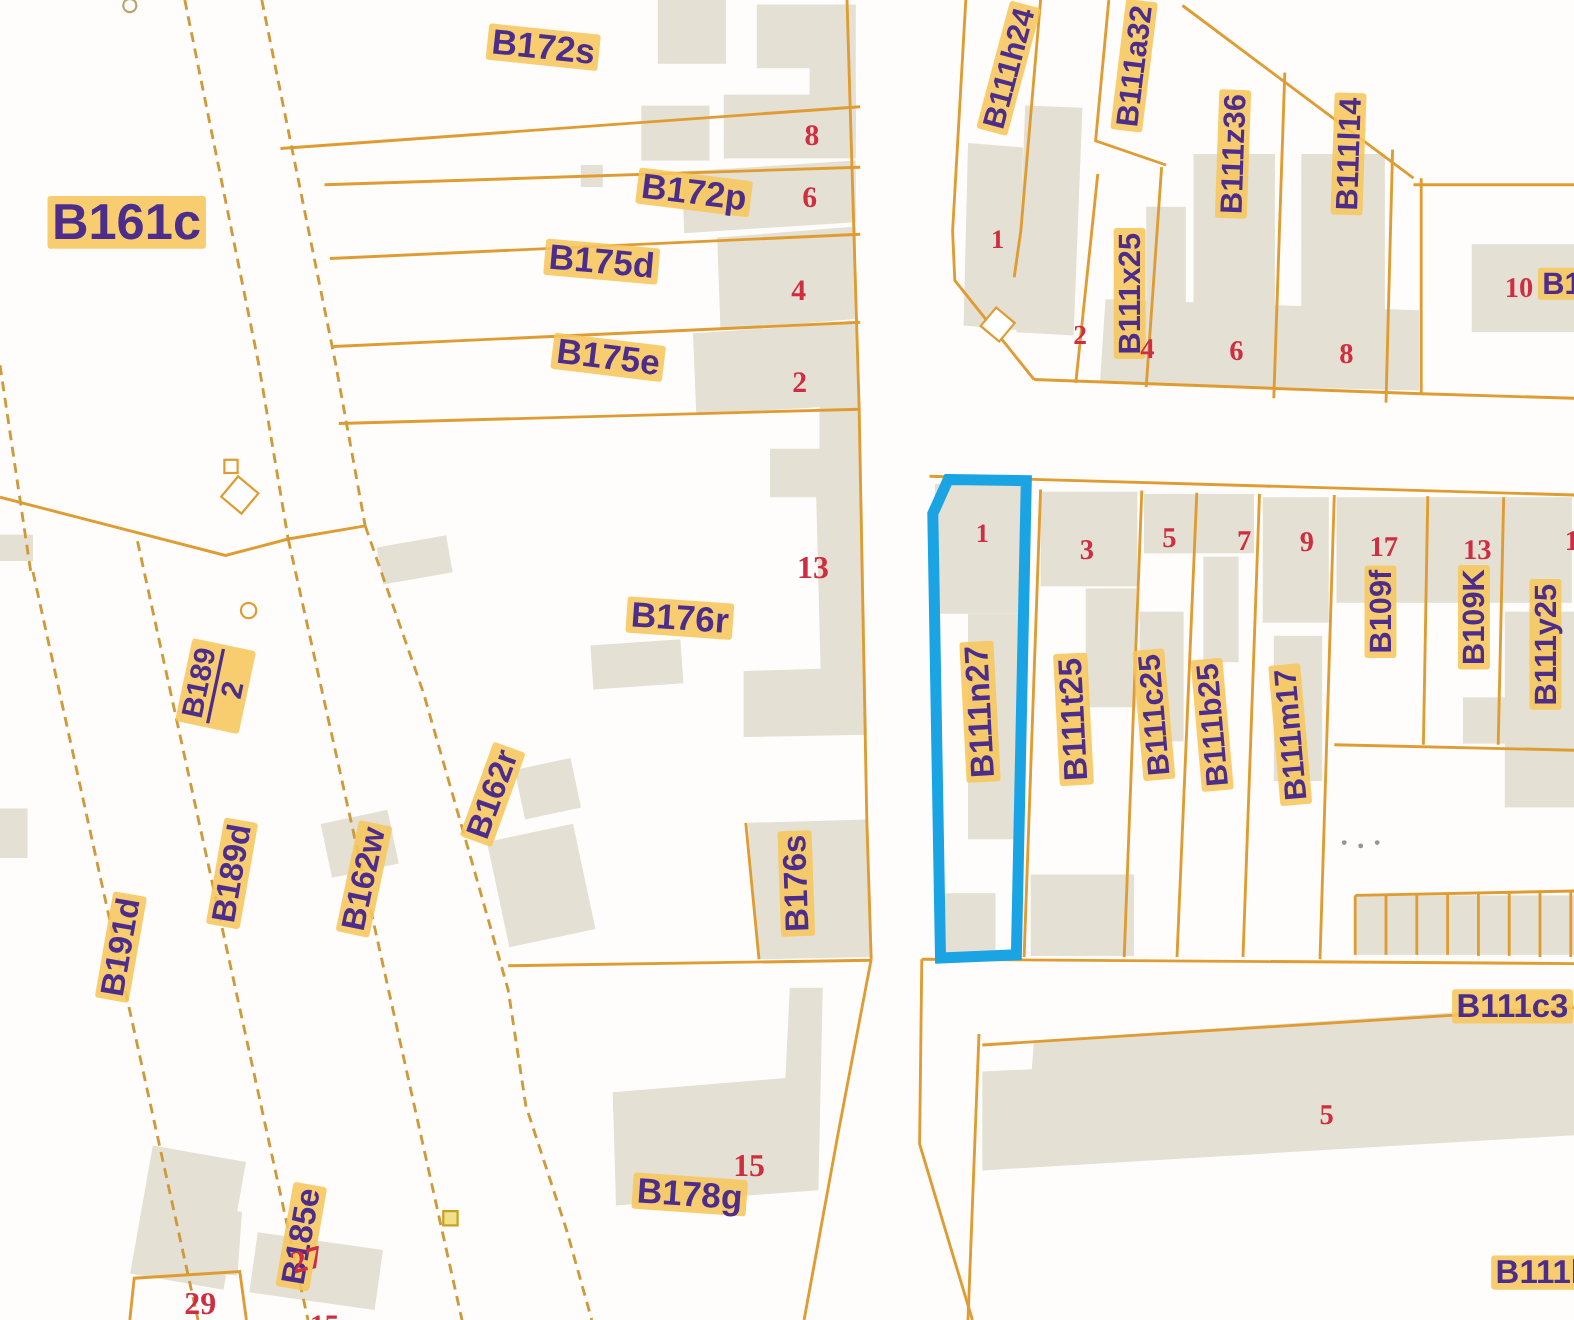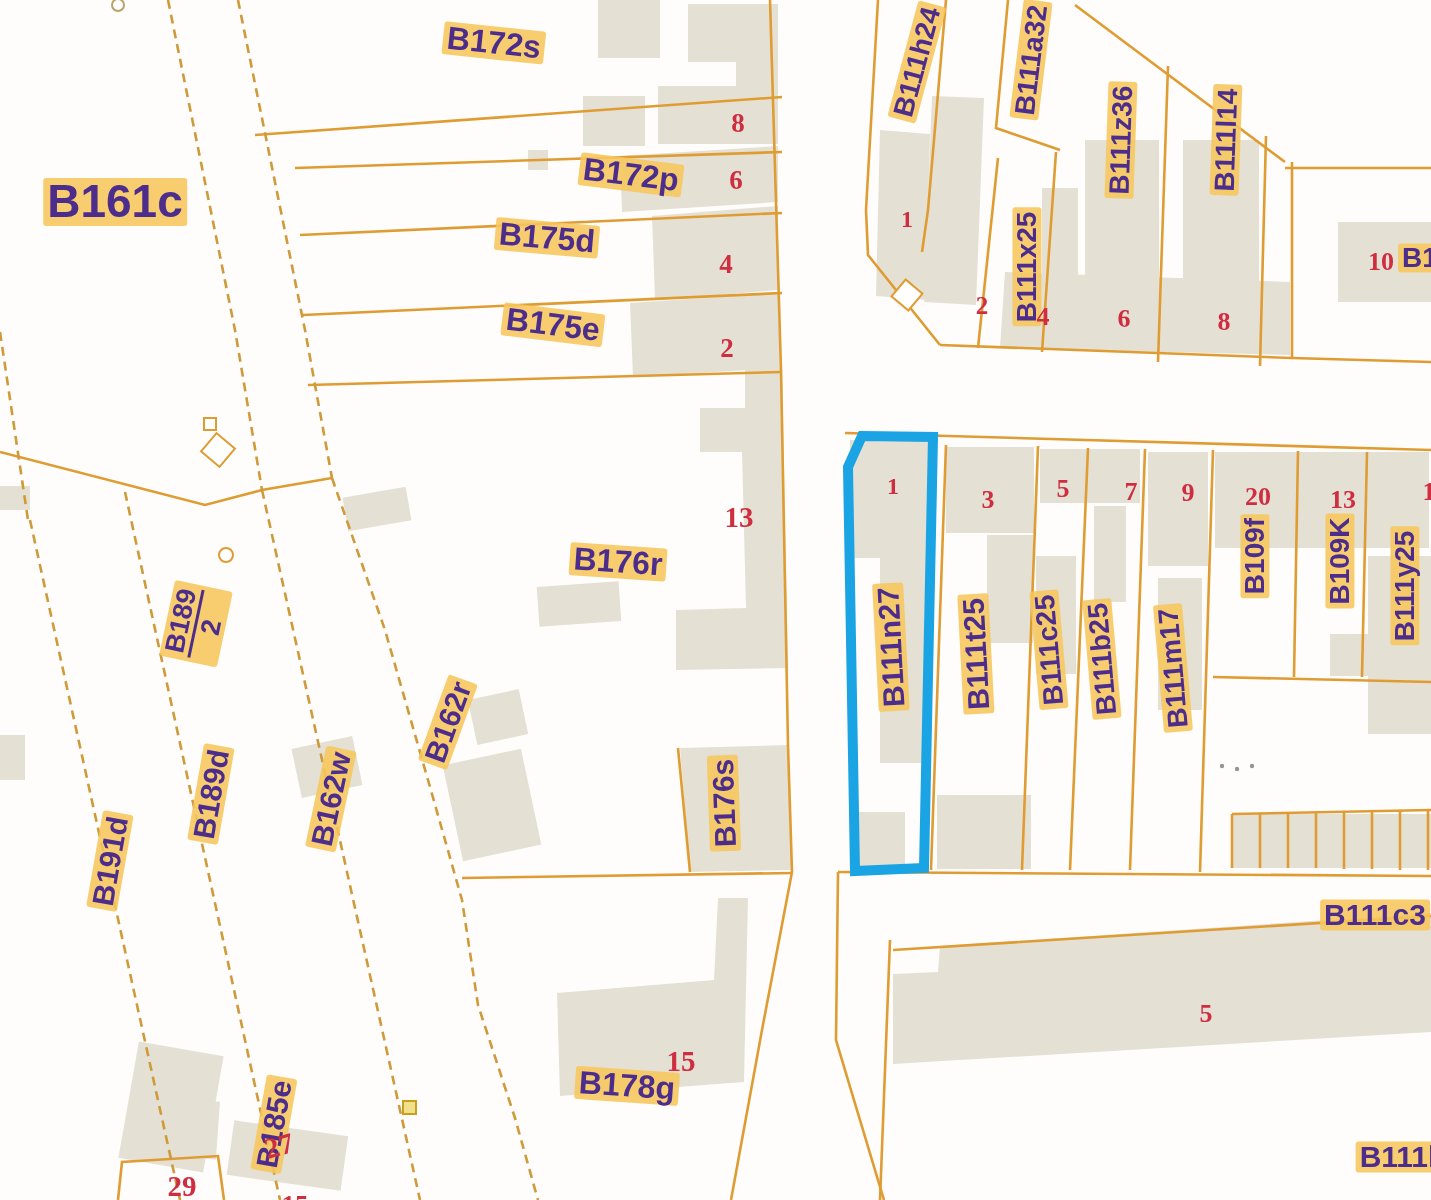--- a/index.html
+++ b/index.html
@@ -190,21 +190,21 @@
 <div class="pnum" style="left:907px;top:219px;font-size:24px;transform:translate(-50%,-50%)">1</div>
 <div class="pnum" style="left:982px;top:306px;font-size:25px;transform:translate(-50%,-50%)">2</div>
 <div class="pnum" style="left:1043px;top:317px;font-size:26px;transform:translate(-50%,-50%)">4</div>
 <div class="pnum" style="left:1124px;top:319px;font-size:26px;transform:translate(-50%,-50%)">6</div>
 <div class="pnum" style="left:1224px;top:322px;font-size:26px;transform:translate(-50%,-50%)">8</div>
 <div class="pnum" style="left:893px;top:486px;font-size:24px;transform:translate(-50%,-50%)">1</div>
 <div class="pnum" style="left:988px;top:500px;font-size:26px;transform:translate(-50%,-50%)">3</div>
 <div class="pnum" style="left:1063px;top:489px;font-size:26px;transform:translate(-50%,-50%)">5</div>
 <div class="pnum" style="left:1131px;top:492px;font-size:26px;transform:translate(-50%,-50%)">7</div>
 <div class="pnum" style="left:1188px;top:493px;font-size:26px;transform:translate(-50%,-50%)">9</div>
-<div class="pnum" style="left:1258px;top:497px;font-size:26px;transform:translate(-50%,-50%)">20</div>
+<div class="pnum" style="left:1258px;top:497px;font-size:26px;transform:translate(-50%,-50%)">17</div>
 <div class="pnum" style="left:1343px;top:500px;font-size:26px;transform:translate(-50%,-50%)">13</div>
 <div class="pnum" style="left:1429px;top:492px;font-size:26px;transform:translate(-50%,-50%)">1</div>
 <div class="pnum" style="left:1206px;top:1014px;font-size:26px;transform:translate(-50%,-50%)">5</div>
 <div class="pnum" style="left:279px;top:1146px;font-size:29px;transform:translate(-50%,-50%) rotate(-15deg)">27</div>
 <div class="pnum" style="left:182px;top:1186px;font-size:29px;transform:translate(-50%,-50%)">29</div>
 <div class="pnum" style="left:295px;top:1205px;font-size:27px;transform:translate(-50%,-50%)">15</div>
 <div class="pnum" style="left:1381px;top:262px;font-size:26px;transform:translate(-50%,-50%)">10</div>
 
 </div>
 

